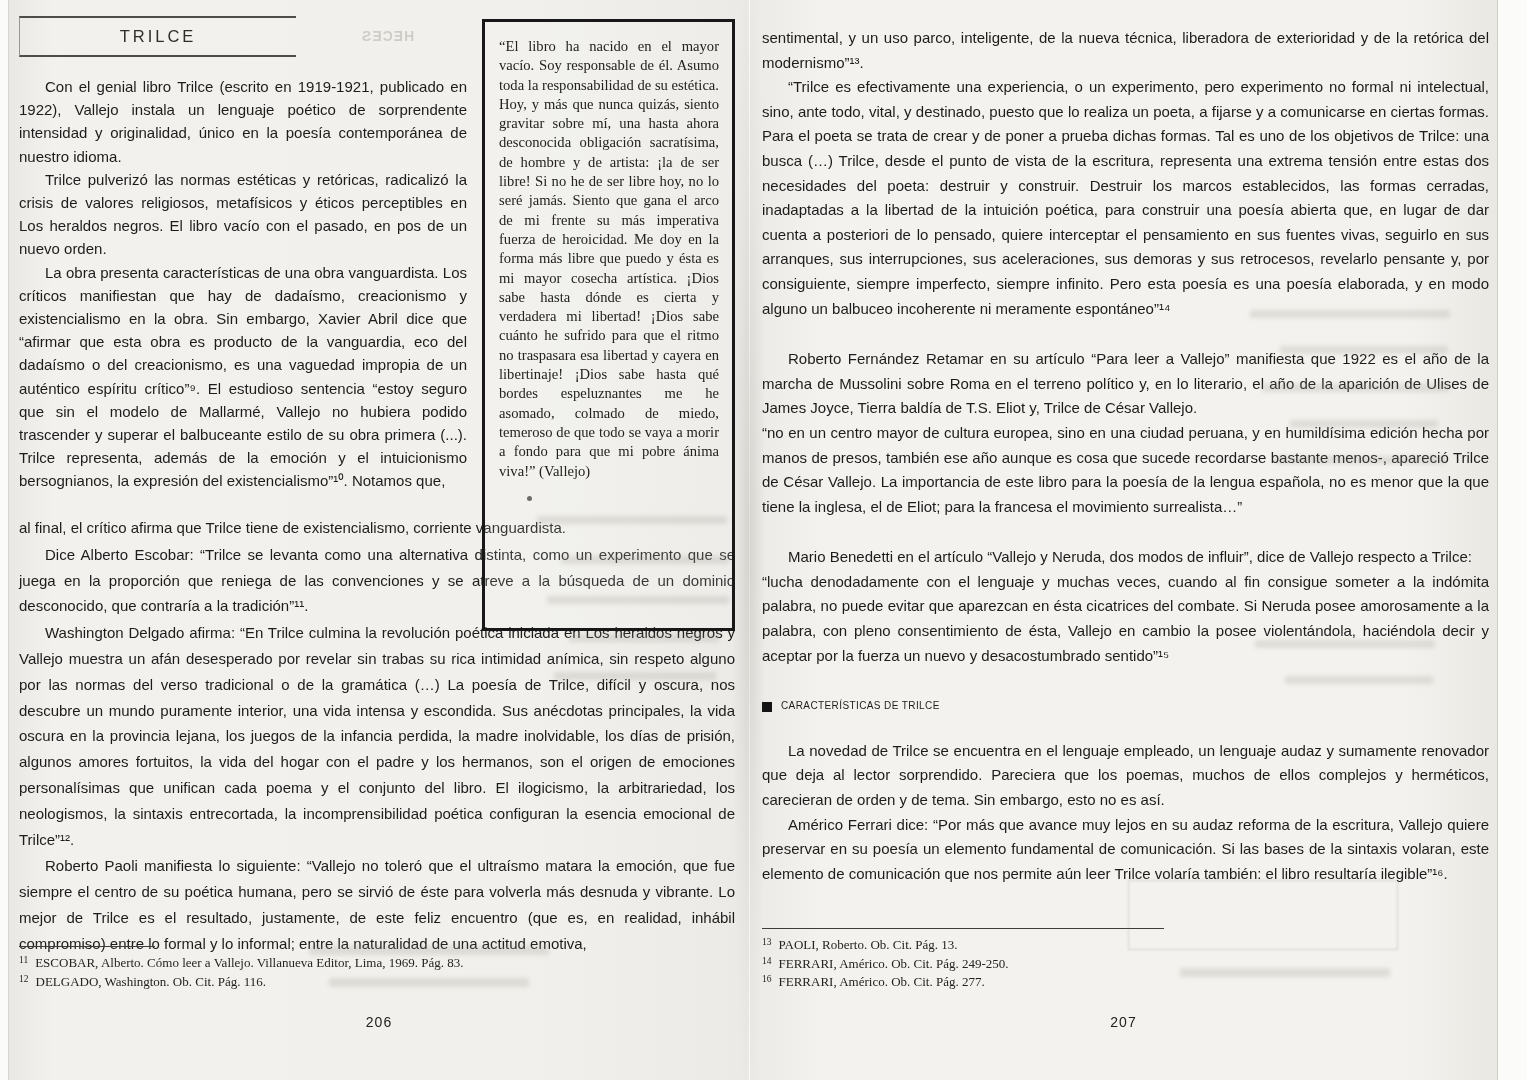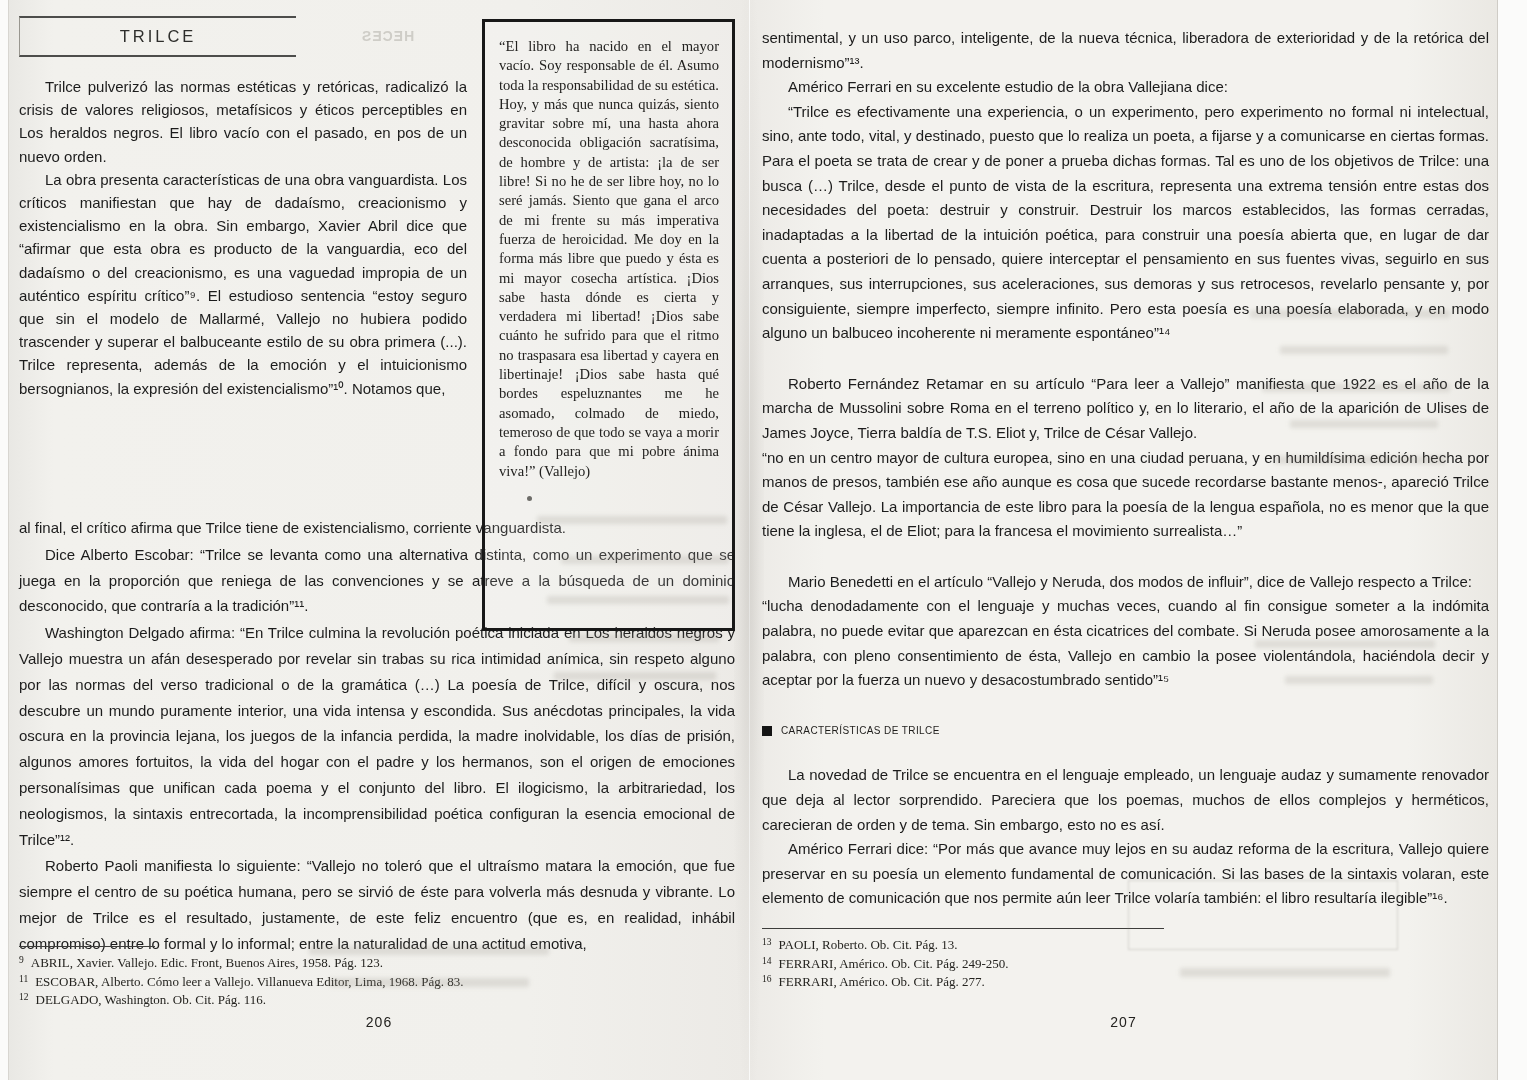--- a/index.html
+++ b/index.html
@@ -88,59 +88,58 @@
 
   <div class="page page-left">
     <div class="lp-content">
 
       <div class="title-box">
         <span>TRILCE</span>
       </div>
 
       <div class="lp-columns">
         <div class="lp-col">
+          <p class="p-indent">Con el genial libro Trilce (escrito en 1919-1921, publicado en 1922), Vallejo instala un lenguaje poético de sorprendente intensidad y originalidad, único en la poesía contemporánea de nuestro idioma.</p>
           <p class="p-indent">Trilce pulverizó las normas estéticas y retóricas, radicalizó la crisis de valores religiosos, metafísicos y éticos perceptibles en Los heraldos negros. El libro vacío con el pasado, en pos de un nuevo orden.</p>
           <p class="p-indent">La obra presenta características de una obra vanguardista. Los críticos manifiestan que hay de dadaísmo, creacionismo y existencialismo en la obra. Sin embargo, Xavier Abril dice que “afirmar que esta obra es producto de la vanguardia, eco del dadaísmo o del creacionismo, es una vaguedad impropia de un auténtico espíritu crítico”⁹. El estudioso sentencia “estoy seguro que sin el modelo de Mallarmé, Vallejo no hubiera podido trascender y superar el balbuceante estilo de su obra primera (...). Trilce representa, además de la emoción y el intuicionismo bersognianos, la expresión del existencialismo”¹⁰. Notamos que,</p>
         </div>
         <div class="quote-box">
           <span>“El libro ha nacido en el mayor vacío. Soy responsable de él. Asumo toda la responsabilidad de su estética. Hoy, y más que nunca quizás, siento gravitar sobre mí, una hasta ahora desconocida obligación sacratísima, de hombre y de artista: ¡la de ser libre! Si no he de ser libre hoy, no lo seré jamás. Siento que gana el arco de mi frente su más imperativa fuerza de heroicidad. Me doy en la forma más libre que puedo y ésta es mi mayor cosecha artística. ¡Dios sabe hasta dónde es cierta y verdadera mi libertad! ¡Dios sabe cuánto he sufrido para que el ritmo no traspasara esa libertad y cayera en libertinaje! ¡Dios sabe hasta qué bordes espeluznantes me he asomado, colmado de miedo, temeroso de que todo se vaya a morir a fondo para que mi pobre ánima viva!” (Vallejo)</span>
         </div>
       </div>
 
       <div class="lp-full">
         <p>al final, el crítico afirma que Trilce tiene de existencialismo, corriente vanguardista.</p>
         <p class="p-indent">Dice Alberto Escobar: “Trilce se levanta como una alternativa distinta, como un experimento que se juega en la proporción que reniega de las convenciones y se atreve a la búsqueda de un dominio desconocido, que contraría a la tradición”¹¹.</p>
         <p class="p-indent">Washington Delgado afirma: “En Trilce culmina la revolución poética  iniciada en Los heraldos negros y Vallejo muestra un afán desesperado por revelar sin trabas su rica intimidad anímica, sin respeto alguno por las normas del verso tradicional o de la gramática (…) La poesía de Trilce, difícil y oscura, nos descubre un mundo puramente interior, una vida intensa y escondida. Sus anécdotas principales, la vida oscura en la provincia lejana, los juegos de la infancia perdida, la madre inolvidable, los días de prisión, algunos amores fortuitos, la vida del hogar con el padre y los hermanos, son el origen de emociones personalísimas que unifican cada poema y el conjunto del libro. El ilogicismo, la arbitrariedad, los neologismos, la sintaxis entrecortada, la incomprensibilidad poética configuran la esencia emocional de Trilce”¹².</p>
         <p class="p-indent">Roberto Paoli manifiesta lo siguiente: “Vallejo no toleró que el ultraísmo matara la emoción, que fue siempre el centro de su poética humana, pero se sirvió de éste para volverla más desnuda y vibrante. Lo mejor de Trilce es el resultado, justamente, de este feliz encuentro (que es, en realidad, inhábil compromiso) entre lo formal y lo informal; entre la naturalidad de una actitud emotiva,</p>
       </div>
     </div>
 
     <div class="fn-divider"></div>
     <div class="footnotes">
-      <p class="fn"><span class="fn-num">9</span><span>ABRIL, Xavier. Vallejo. Edic. Front, Buenos Aires, 1958. Pág. 123.</span></p>
-      <p class="fn"><span class="fn-num">11</span><span>ESCOBAR, Alberto. Cómo leer a Vallejo. Villanueva Editor, Lima, 1968. Pág. 83.</span></p>
+      <p class="fn"><span class="fn-num">11</span><span>ESCOBAR, Alberto. Cómo leer a Vallejo. Villanueva Editor, Lima, 1969. Pág. 83.</span></p>
       <p class="fn"><span class="fn-num">12</span><span>DELGADO, Washington. Ob. Cit. Pág. 116.</span></p>
     </div>
     <div class="pagenum lp-pagenum">206</div>
 
     <span class="bleed-word" style="left:352px;top:28px;">HECES</span>
     <div class="sm" style="left:528px;top:516px;width:190px;height:8px;"></div>
     <div class="sm" style="left:552px;top:556px;width:168px;height:8px;"></div>
     <div class="sm" style="left:538px;top:596px;width:182px;height:8px;"></div>
     <div class="sm" style="left:560px;top:634px;width:150px;height:8px;"></div>
     <div class="sm" style="left:545px;top:672px;width:162px;height:8px;"></div>
     <div class="sm" style="left:300px;top:946px;width:240px;height:9px;"></div>
     <div class="sm" style="left:320px;top:978px;width:200px;height:9px;"></div>
     <div class="speck" style="left:518px;top:496px;"></div>
   </div>
 
   <div class="page page-right">
     <div class="rp-content">
       <p>sentimental, y un uso parco, inteligente, de la nueva técnica, liberadora de exterioridad y de la retórica del modernismo”¹³.</p>
-      <p class="p-indent">Américo Ferrari en su excelente estudio de la obra Vallejiana dice:</p>
       <p class="p-indent">“Trilce es efectivamente una experiencia, o un experimento, pero experimento no formal ni intelectual, sino, ante todo, vital, y destinado, puesto que lo realiza un poeta, a fijarse y a comunicarse en ciertas formas. Para el poeta se trata de crear y de poner a prueba dichas formas. Tal es uno de los objetivos de Trilce: una busca (…) Trilce, desde el punto de vista de la escritura, representa una extrema tensión entre estas dos necesidades del poeta: destruir y construir. Destruir los marcos establecidos, las formas cerradas, inadaptadas a la libertad de la intuición poética, para construir una poesía abierta que, en lugar de dar cuenta a posteriori de lo pensado, quiere interceptar el pensamiento en sus fuentes vivas, seguirlo en sus arranques, sus interrupciones, sus aceleraciones, sus demoras y sus retrocesos, revelarlo pensante y, por consiguiente, siempre imperfecto, siempre infinito. Pero esta poesía es una poesía elaborada, y en modo alguno un balbuceo incoherente ni meramente espontáneo”¹⁴</p>
       <p class="p-indent gap-top">Roberto Fernández Retamar en su artículo “Para leer a Vallejo” manifiesta que 1922 es el año de la marcha de Mussolini sobre Roma en el terreno político y, en lo literario, el año de la aparición de Ulises de James Joyce, Tierra baldía de T.S. Eliot y, Trilce de César Vallejo.</p>
       <p class="blockquote">“no en un centro mayor de cultura europea, sino en una ciudad peruana, y en humildísima edición hecha por manos de presos, también ese año aunque es cosa que sucede recordarse bastante menos-, apareció Trilce de César Vallejo. La importancia de este libro para la poesía de la lengua española, no es menor que la que tiene la inglesa, el de Eliot; para la francesa el movimiento surrealista…”</p>
       <p class="p-indent gap-top">Mario Benedetti en el artículo “Vallejo y Neruda, dos modos de influir”, dice de Vallejo respecto a Trilce:</p>
       <p class="blockquote">“lucha denodadamente con el lenguaje y muchas veces, cuando al fin consigue someter a la indómita palabra, no puede evitar que aparezcan en ésta cicatrices del combate. Si Neruda posee amorosamente a la palabra, con pleno consentimiento de ésta, Vallejo en cambio la posee violentándola, haciéndola decir y aceptar por la fuerza un nuevo y desacostumbrado sentido”¹⁵</p>
 
       <div class="section-heading">
         <span class="sq"></span>
         <span>CARACTERÍSTICAS DE TRILCE</span>
       </div>

